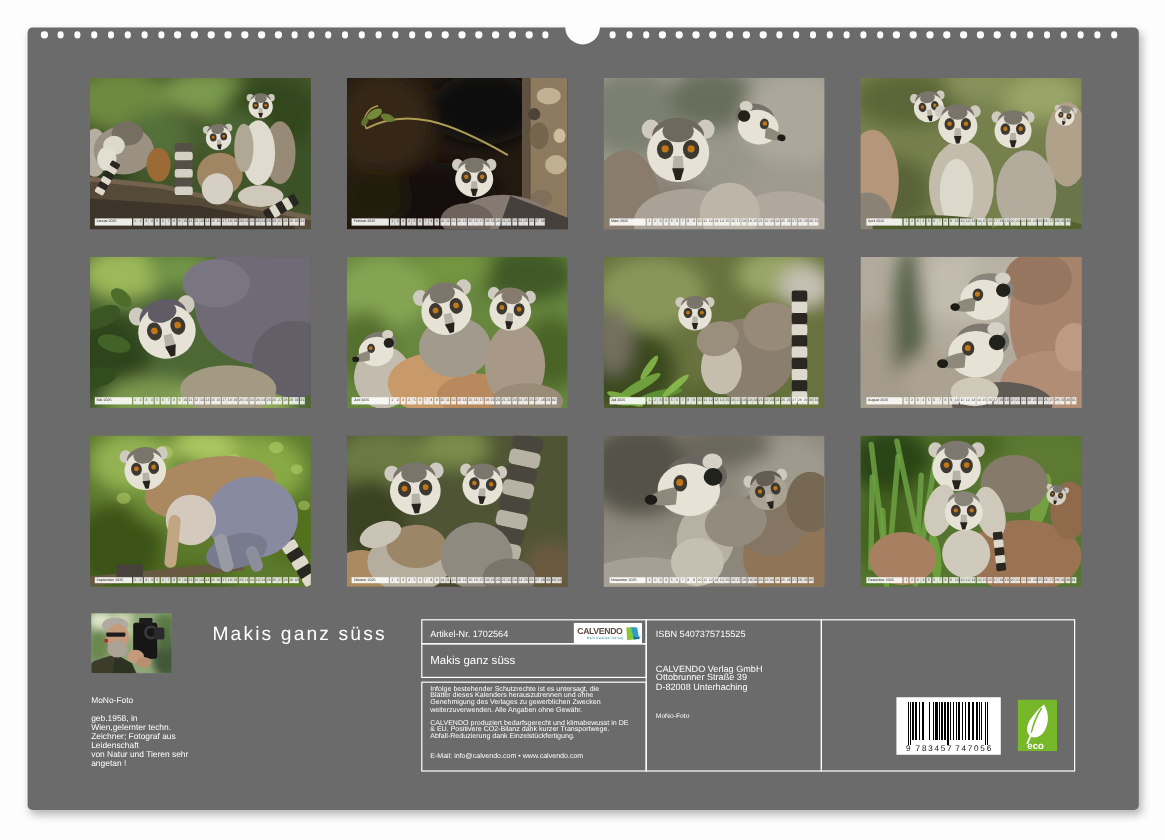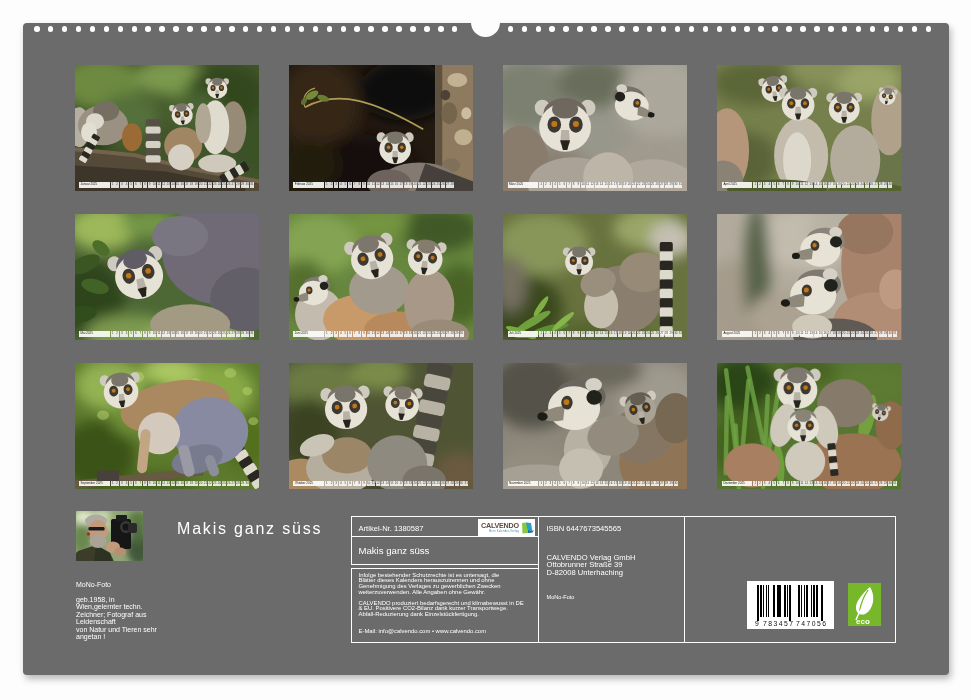--- a/index.html
+++ b/index.html
@@ -1311,26 +1311,26 @@
     </g>
   </svg>
 <div class="abs" style="left:177px;top:519.5px;color:#fff;font-size:16px;letter-spacing:1.8px;line-height:17px">Makis ganz süss</div>
 <div class="abs" style="left:76px;top:580.5px;color:#fff;font-size:7px;line-height:7.4px">MoNo-Foto</div>
 <div class="abs" style="left:76px;top:596px;color:#fff;font-size:7px;line-height:7.45px">geb.1958, in<br>Wien,gelernter techn.<br>Zeichner; Fotograf aus<br>Leidenschaft<br>von Natur und Tieren sehr<br>angetan !</div>
 <div class="abs" style="left:350.5px;top:516.4px;width:188.89999999999998px;height:21.100000000000023px;border:1.4px solid #fff;box-sizing:border-box"></div>
 <div class="abs" style="left:350.5px;top:536.1px;width:188.89999999999998px;height:29.199999999999932px;border:1.4px solid #fff;box-sizing:border-box"></div>
 <div class="abs" style="left:350.5px;top:568.0px;width:188.89999999999998px;height:75.0px;border:1.4px solid #fff;box-sizing:border-box"></div>
 <div class="abs" style="left:538.0px;top:516.4px;width:146.89999999999998px;height:126.60000000000002px;border:1.4px solid #fff;box-sizing:border-box"></div>
 <div class="abs" style="left:683.5px;top:516.4px;width:212.0px;height:126.60000000000002px;border:1.4px solid #fff;box-sizing:border-box"></div>
-<div class="abs" style="left:358.5px;top:523.5px;color:#fff;font-size:7.6px">Artikel-Nr. 1380587</div>
+<div class="abs" style="left:358.5px;top:523.5px;color:#fff;font-size:7.6px">Artikel-Nr. 1702564</div>
 <div class="abs" style="left:358.5px;top:544.5px;color:#fff;font-size:9.6px">Makis ganz süss</div>
 <div class="abs" style="left:358.5px;top:572.5px;color:#fff;font-size:5.9px;line-height:5.75px;white-space:nowrap">Infolge bestehender Schutzrechte ist es untersagt, die<br>Blätter dieses Kalenders herauszutrennen und ohne<br>Genehmigung des Verlages zu gewerblichen Zwecken<br>weiterzuverwenden. Alle Angaben ohne Gewähr.</div>
 <div class="abs" style="left:358.5px;top:600.5px;color:#fff;font-size:5.9px;line-height:5.75px;white-space:nowrap">CALVENDO produziert bedarfsgerecht und klimabewusst in DE<br>&amp; EU. Positivere CO2-Bilanz dank kurzer Transportwege.<br>Abfall-Reduzierung dank Einzelstückfertigung.</div>
 <div class="abs" style="left:358.5px;top:627.5px;color:#fff;font-size:5.9px">E-Mail: info@calvendo.com • www.calvendo.com</div>
-<div class="abs" style="left:546.5px;top:523.5px;color:#fff;font-size:7.6px">ISBN 6447673545565</div>
+<div class="abs" style="left:546.5px;top:523.5px;color:#fff;font-size:7.6px">ISBN 5407375715525</div>
 <div class="abs" style="left:546.5px;top:553.5px;color:#fff;font-size:7.6px;line-height:7.7px">CALVENDO Verlag GmbH<br>Ottobrunner Straße 39<br>D-82008 Unterhaching</div>
 <div class="abs" style="left:546.5px;top:594px;color:#fff;font-size:5.6px">MoNo-Foto</div>
 <svg width="57" height="17.5" viewBox="0 0 57 17.5" style="position:absolute;left:478px;top:519px">
     <rect width="57" height="17.5" fill="#fff"></rect>
     <text x="3" y="9.2" font-size="7.2" font-weight="bold" fill="#5a4a40" font-family="Liberation Sans" textLength="38">CALVENDO</text>
     <text x="11" y="13.4" font-size="2.6" fill="#2a8a9a" font-family="Liberation Sans" textLength="30">Mein Kalender-Verlag</text>
     <path d="M44,4 L49,3.5 L50,14 L44.5,14.5 Z" fill="#8cc63f"></path>
     <path d="M48,3.5 L53,4 L54.5,13 L50,14 Z" fill="#2b9fc6"></path>
     <path d="M50,11 C52,12.5 54,12.5 56,11 L54.5,13.5 L50,14 Z" fill="#1a6fa8"></path>
   </svg>

